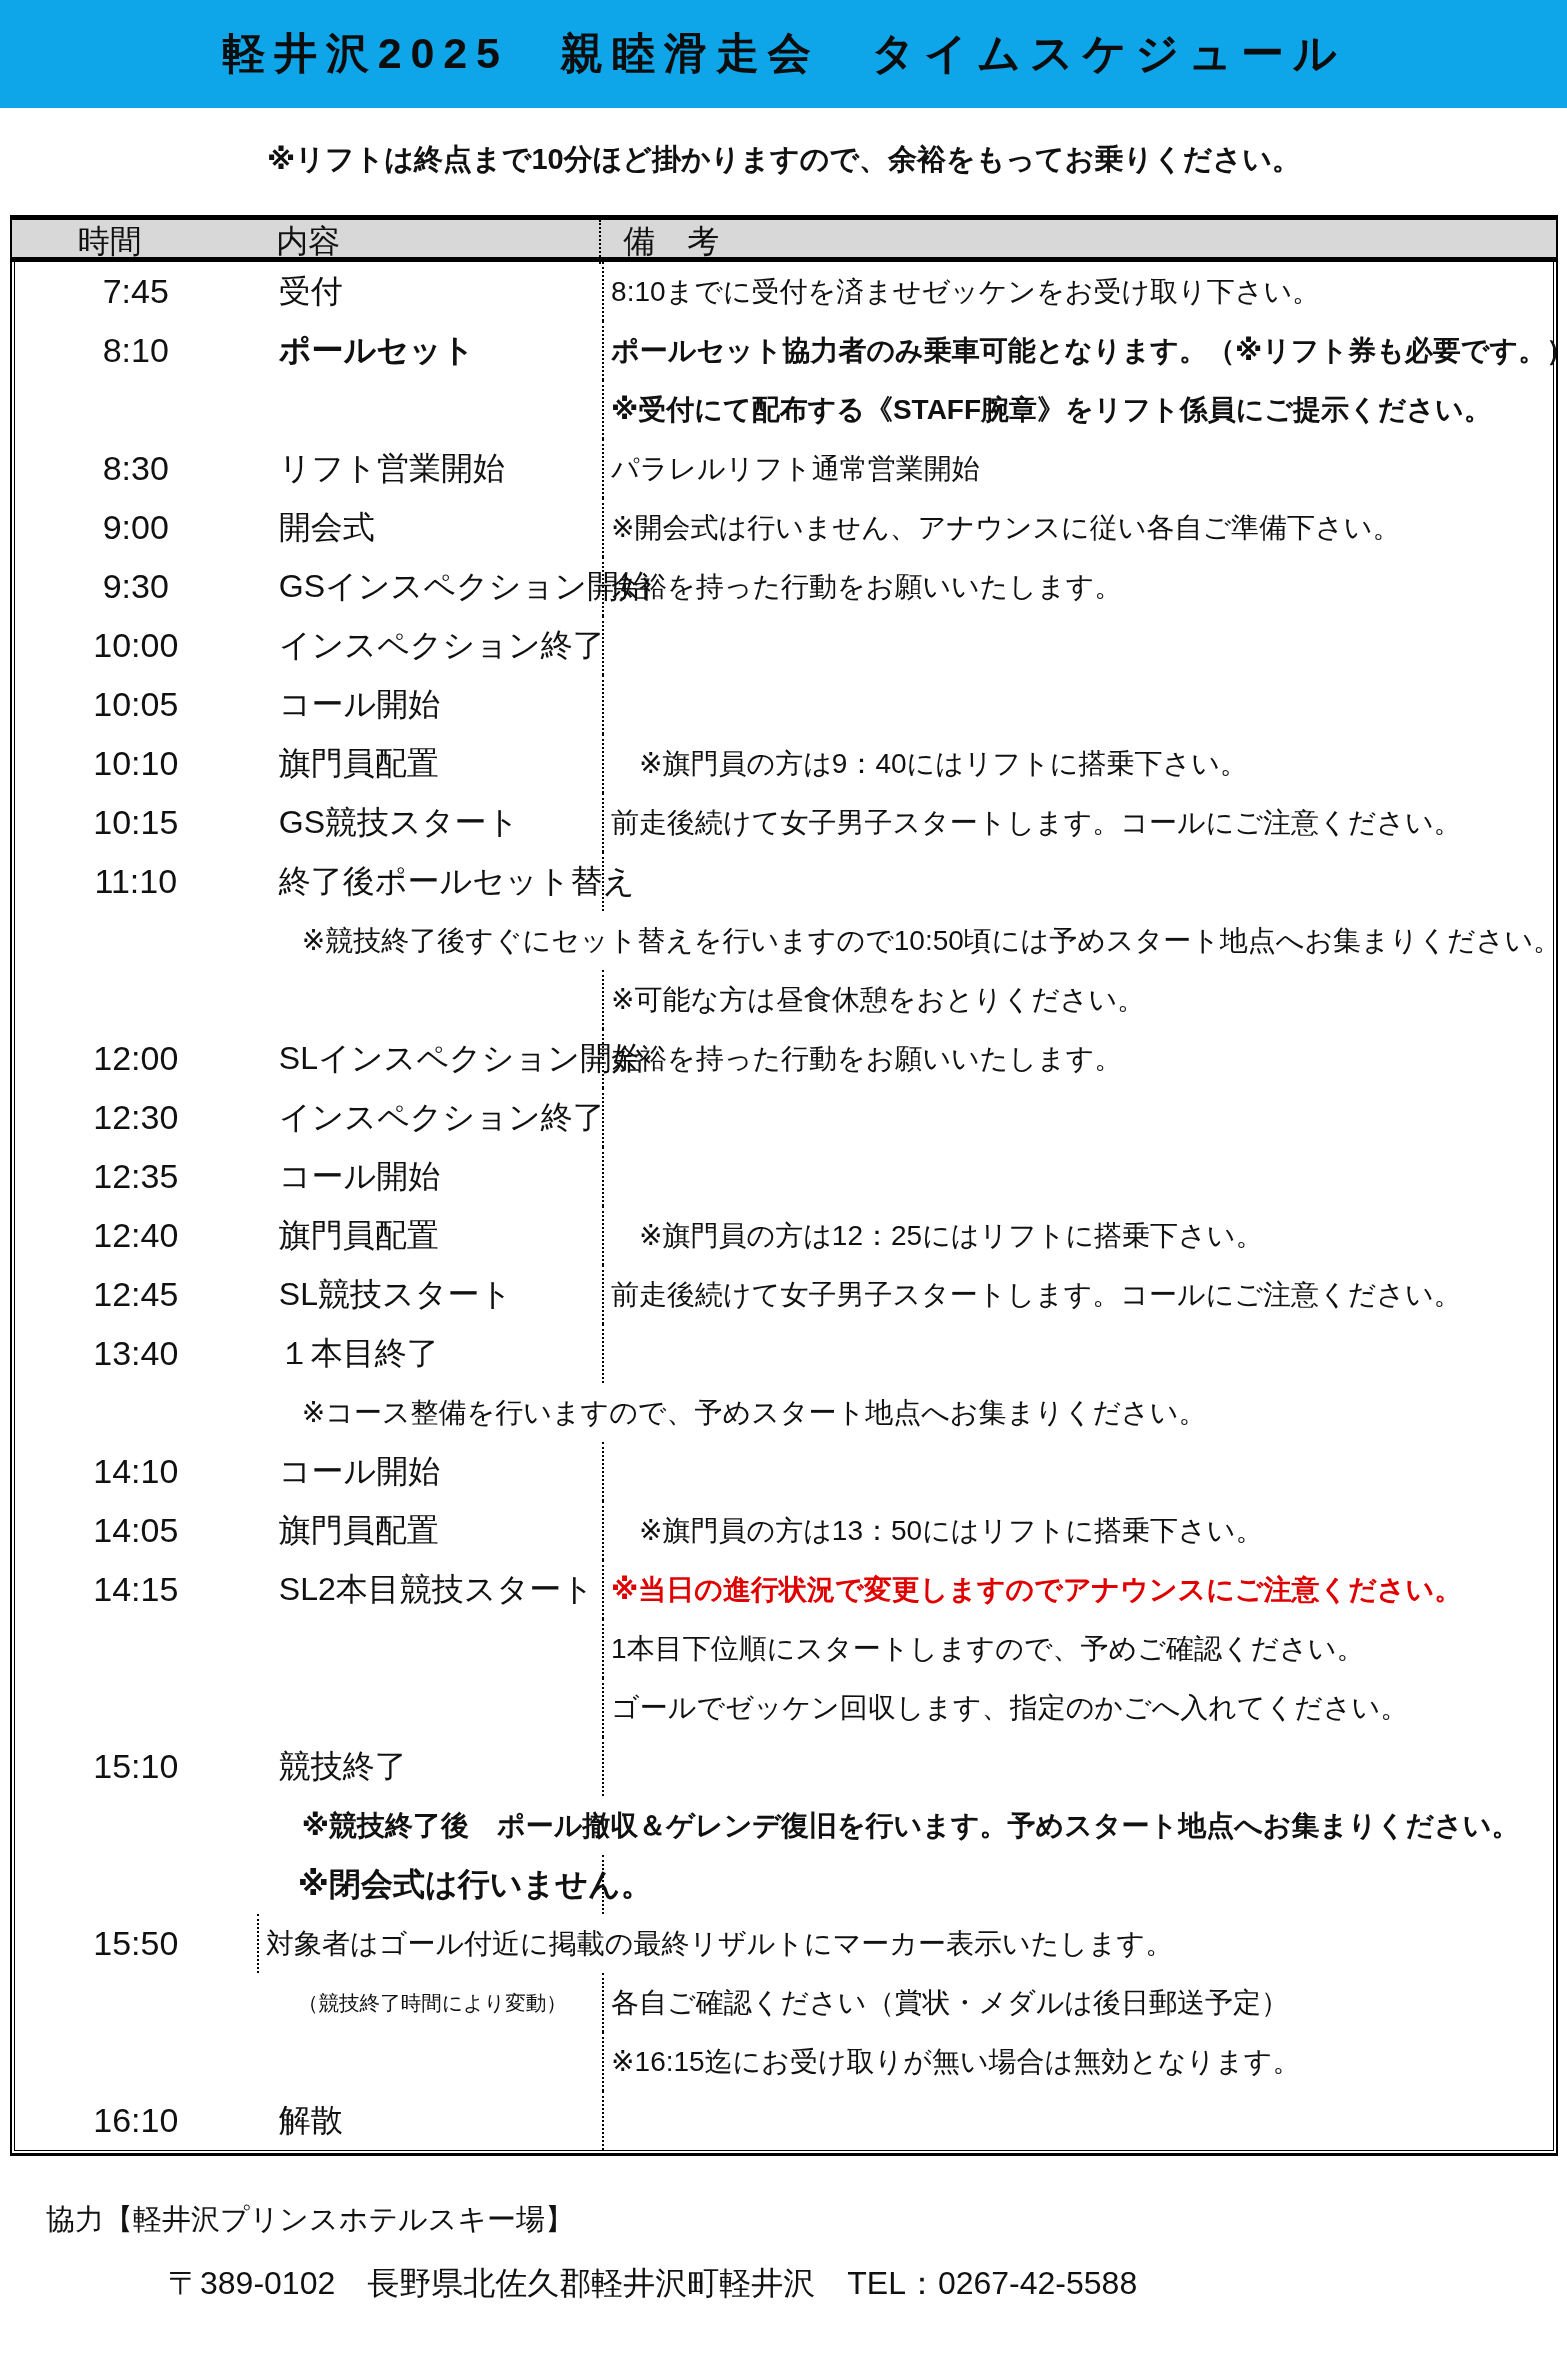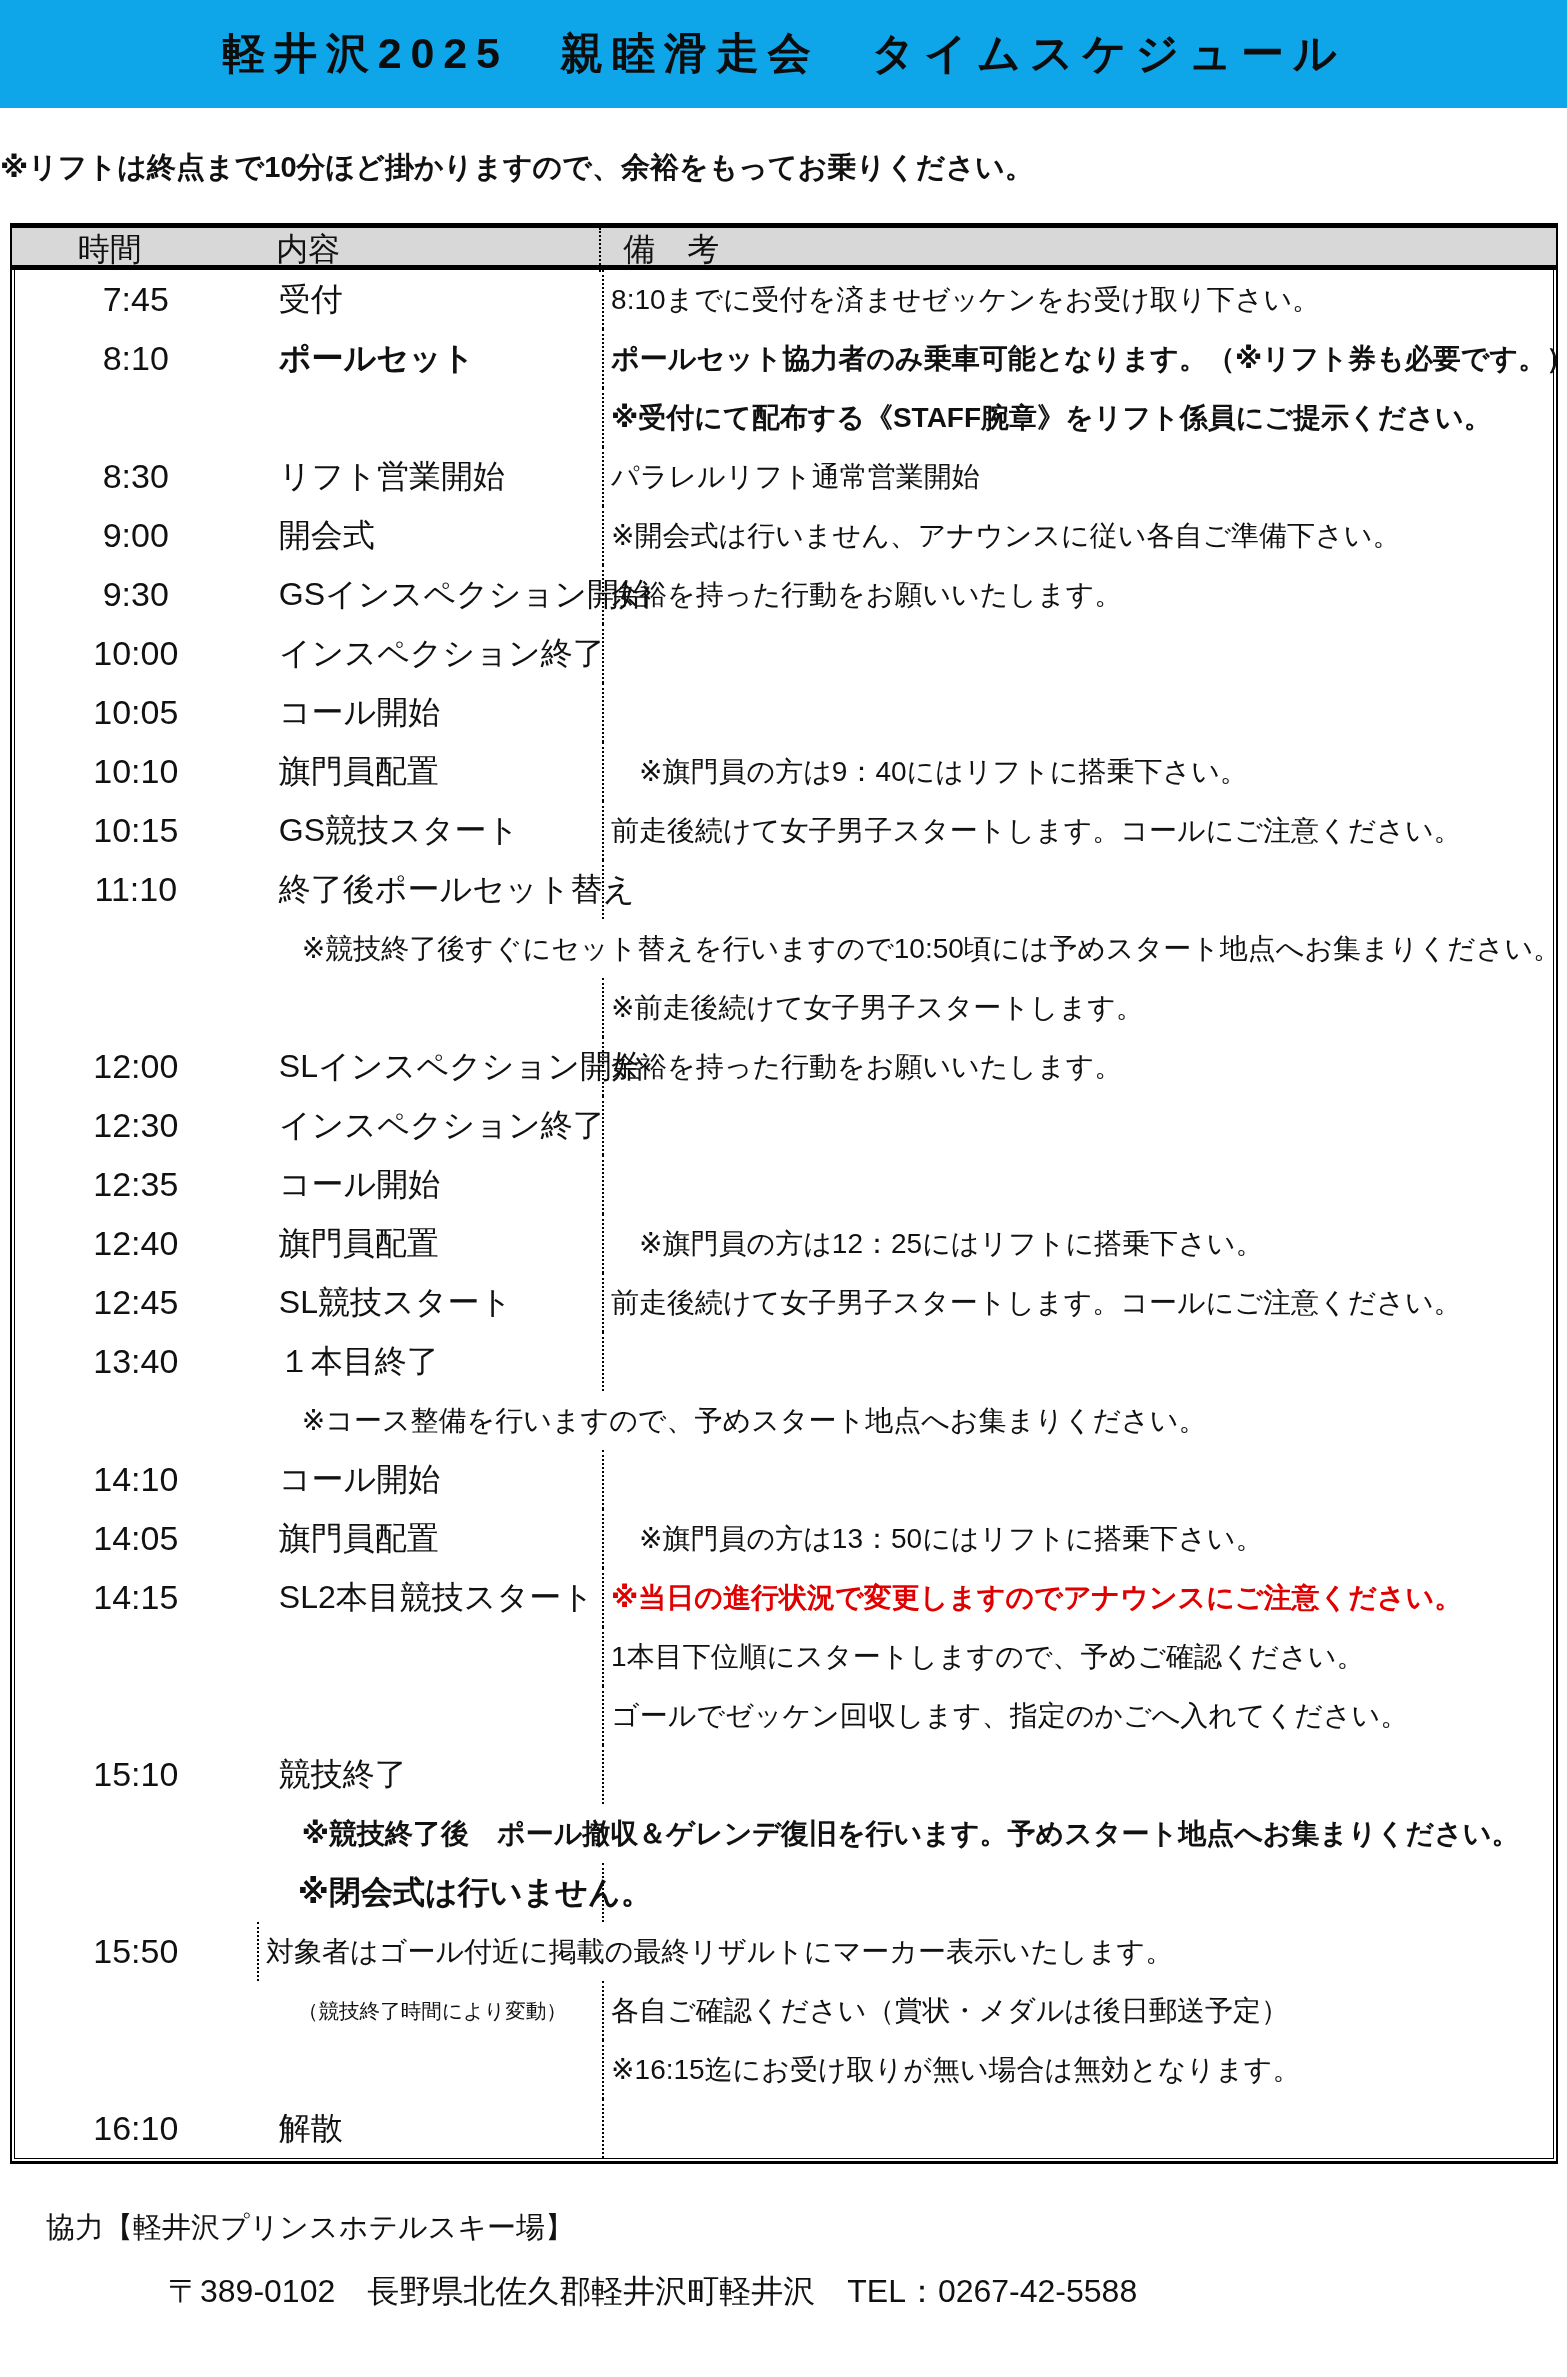--- a/index.html
+++ b/index.html
@@ -18,22 +18,22 @@
     background: #0ea5e9;
     display: flex; align-items: center; justify-content: center;
   }
   .banner h1 {
     font-size: 43px; font-weight: bold; letter-spacing: 8.8px;
     color: #0d0d0d; white-space: nowrap;
   }
 
   
   .lift-note {
-    margin-top: 40px;
-    text-align: left;
+    margin-top: 32px;
+    text-align: center;
     font-size: 29px; font-weight: bold;
     white-space: nowrap;
   }
 
   
   .sched {
     margin: 35px 10.3px 0 10.3px;
     border: 2.9px solid #000;
     border-top-width: 5.1px;
     border-bottom-width: 3.7px;
@@ -170,21 +170,21 @@
         <div class="cell time">11:10</div>
         <div class="cell content">終了後ポールセット替え</div>
         <div class="cell remarks"></div>
       </div>
       <div class="row note">
         <span>※競技終了後すぐにセット替えを行いますので10:50頃には予めスタート地点へお集まりください。</span>
       </div>
       <div class="row">
         <div class="cell time"></div>
         <div class="cell content"></div>
-        <div class="cell remarks">※前走後続けて女子男子スタートします。</div>
+        <div class="cell remarks">※可能な方は昼食休憩をおとりください。</div>
       </div>
       <div class="row">
         <div class="cell time">12:00</div>
         <div class="cell content">SLインスペクション開始</div>
         <div class="cell remarks">余裕を持った行動をお願いいたします。</div>
       </div>
       <div class="row">
         <div class="cell time">12:30</div>
         <div class="cell content">インスペクション終了</div>
         <div class="cell remarks"></div>

